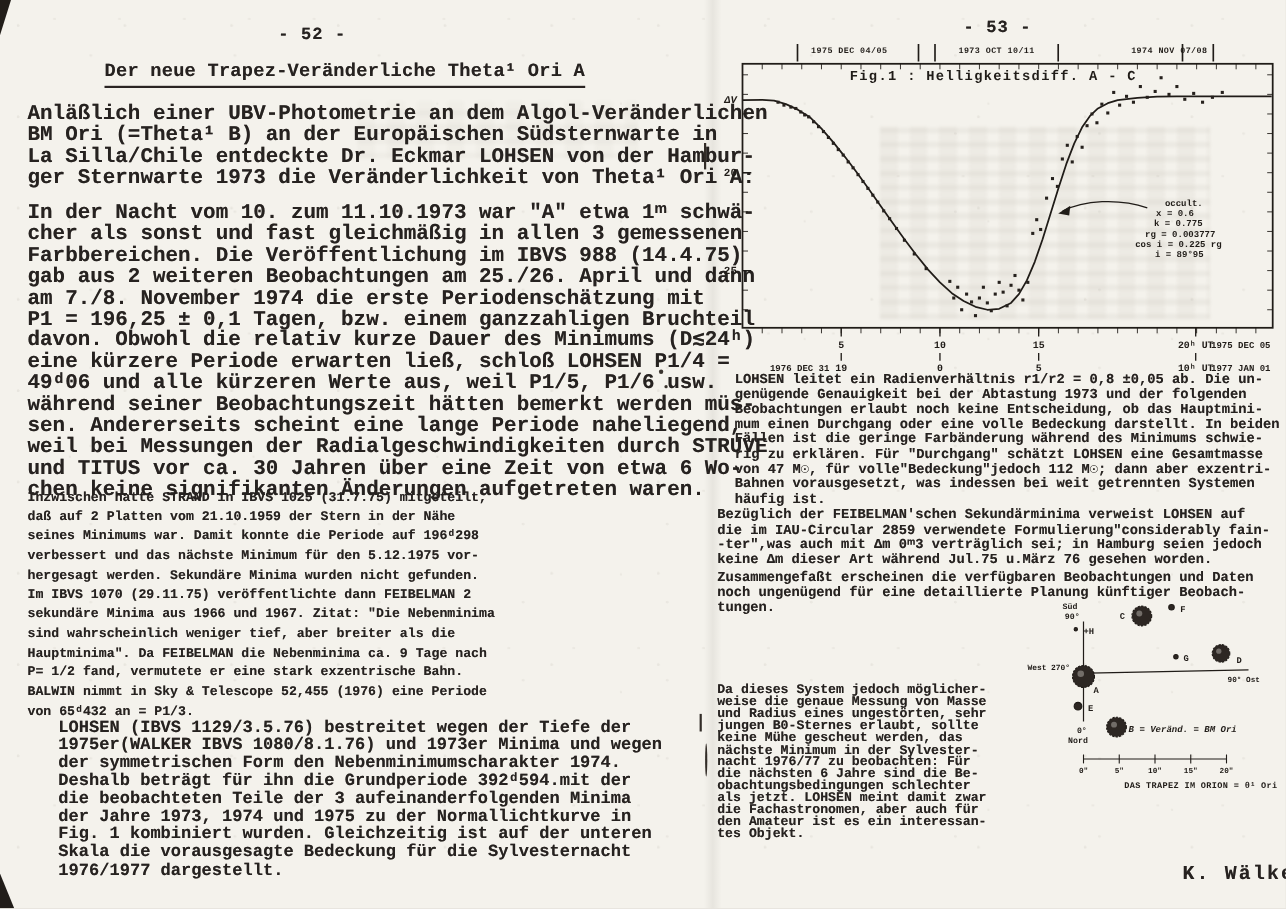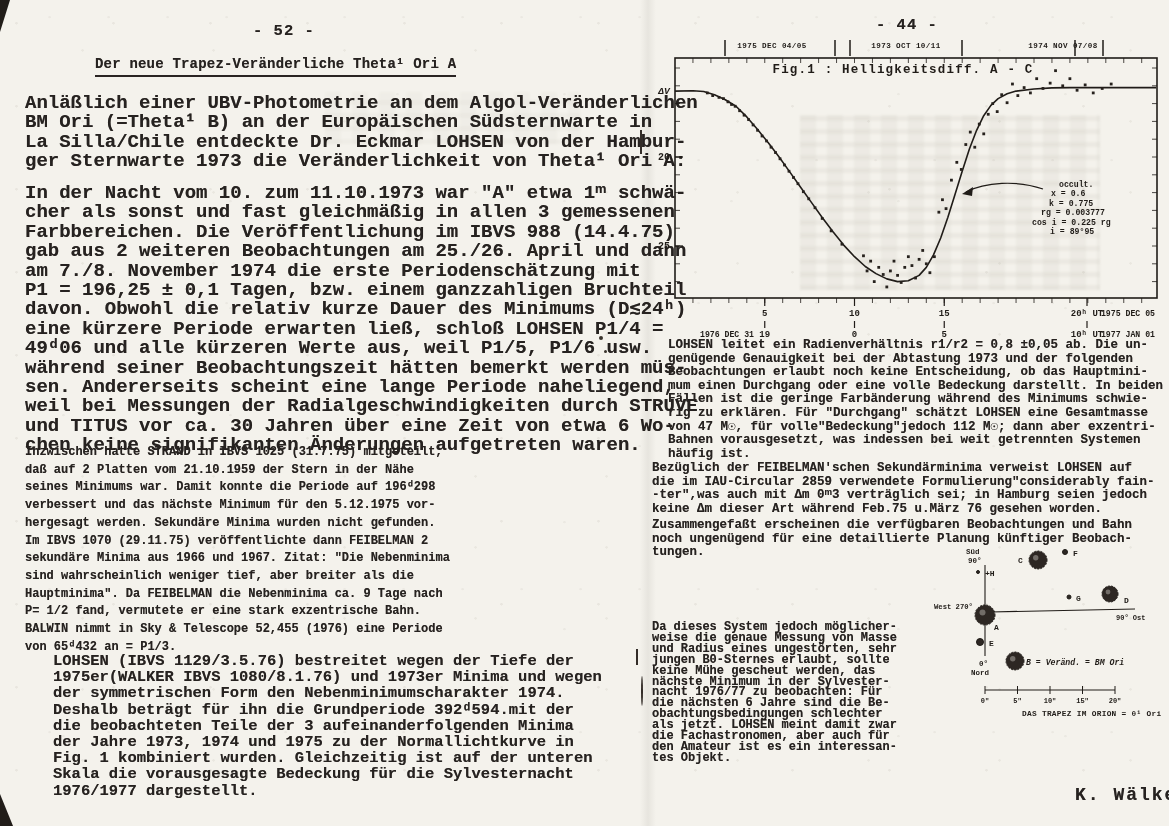--- a/index.html
+++ b/index.html
@@ -13,21 +13,21 @@
       radial-gradient(circle at 38% 88%, rgba(115,106,90,.07) 0 1px, transparent 1.4px);
     background-size:97px 83px,131px 71px,59px 143px,167px 107px;}
   .txt{position:absolute;white-space:pre;font-weight:700;color:#262220;text-shadow:0 0 .5px rgba(45,40,35,.55);}
   .pg-left{font-size:19px;line-height:19.4px;letter-spacing:0px;}
   .pg-left-c{font-size:12px;line-height:17.7px;}
   .pg-left-d{font-size:15.5px;line-height:16.2px;margin-left:28px;}
   .pg-right{font-size:12.5px;line-height:13.6px;}
   .pg-right-col{font-size:12px;line-height:10.9px;margin-top:48px;}
   .pg-right-col2{font-size:12.5px;line-height:12.4px;}
   .pagenum{font-size:15.5px;letter-spacing:1px;}
-  .title{font-size:14px;border-bottom:2px solid #2a2423;padding-bottom:3px;letter-spacing:.2px;}
+  .title{font-size:17px;border-bottom:2px solid #2a2423;padding-bottom:3px;letter-spacing:.2px;}
   .footnote{font-size:12.5px;line-height:15.5px;}
   .signature{font-size:18px;letter-spacing:2px;margin-left:45px;}
   .gutter{position:absolute;left:640px;top:0;width:16px;height:826px;
     background:linear-gradient(90deg,transparent,rgba(60,55,45,.07),transparent);}
   .ghost{position:absolute;filter:blur(1.3px);opacity:.5;pointer-events:none;
     background:
       repeating-linear-gradient(0deg, rgba(128,120,104,.15) 0 5px, transparent 5px 13px),
       repeating-linear-gradient(90deg, rgba(128,120,104,.12) 0 16px, transparent 16px 27px);}
   .corner-tl{position:absolute;left:0;top:0;width:10px;height:32px;background:#211d19;
     clip-path:polygon(0 0,100% 0,0 100%);}
@@ -88,21 +88,21 @@
   <div class="txt pg-left-d" style="left:25px;top:653px;">LOHSEN (IBVS 1129/3.5.76) bestreitet wegen der Tiefe der
 1975er(WALKER IBVS 1080/8.1.76) und 1973er Minima und wegen
 der symmetrischen Form den Nebenminimumscharakter 1974.
 Deshalb beträgt für ihn die Grundperiode 392ᵈ594.mit der
 die beobachteten Teile der 3 aufeinanderfolgenden Minima
 der Jahre 1973, 1974 und 1975 zu der Normallichtkurve in
 Fig. 1 kombiniert wurden. Gleichzeitig ist auf der unteren
 Skala die vorausgesagte Bedeckung für die Sylvesternacht
 1976/1977 dargestellt.</div>
 
-  <div class="txt pagenum" style="left:876px;top:16px;">- 44 -</div>
+  <div class="txt pagenum" style="left:876px;top:16px;">- 53 -</div>
 
   <svg id="chart-svg" width="514" height="305" style="position:absolute;left:655px;top:36px;">
       <rect x="20" y="22" width="482" height="240" fill="none" stroke="#201c18" stroke-width="1.6"></rect>
       <text x="117" y="12" font-size="7.6" text-anchor="middle" letter-spacing=".4">1975 DEC 04/05</text>
       <text x="251" y="12" font-size="7.6" text-anchor="middle" letter-spacing=".4">1973 OCT 10/11</text>
       <text x="408" y="12" font-size="7.6" text-anchor="middle" letter-spacing=".4">1974 NOV 07/08</text>
       <line x1="70" y1="4" x2="70" y2="20" stroke="#201c18" stroke-width="1.5"></line>
       <line x1="180" y1="4" x2="180" y2="20" stroke="#201c18" stroke-width="1.5"></line>
       <line x1="195" y1="4" x2="195" y2="20" stroke="#201c18" stroke-width="1.5"></line>
       <line x1="307" y1="4" x2="307" y2="20" stroke="#201c18" stroke-width="1.5"></line>
@@ -305,22 +305,22 @@
 Beobachtungen erlaubt noch keine Entscheidung, ob das Hauptmini-
 mum einen Durchgang oder eine volle Bedeckung darstellt. In beiden
 Fällen ist die geringe Farbänderung während des Minimums schwie-
 rig zu erklären. Für "Durchgang" schätzt LOHSEN eine Gesamtmasse
 von 47 M☉, für volle"Bedeckung"jedoch 112 M☉; dann aber exzentri-
 Bahnen vorausgesetzt, was indessen bei weit getrennten Systemen
 häufig ist.</div>
   <div class="txt pg-right" style="left:652px;top:462px;">Bezüglich der FEIBELMAN'schen Sekundärminima verweist LOHSEN auf
 die im IAU-Circular 2859 verwendete Formulierung"considerably fain-
 -ter",was auch mit Δm 0ᵐ3 verträglich sei; in Hamburg seien jedoch
-keine Δm dieser Art während Feb.75 u.März 76 gesehen worden.</div>
-  <div class="txt pg-right" style="left:652px;top:519px;">Zusammengefaßt erscheinen die verfügbaren Beobachtungen und Bahn
+keine Δm dieser Art während Jul.75 u.März 76 gesehen worden.</div>
+  <div class="txt pg-right" style="left:652px;top:519px;">Zusammengefaßt erscheinen die verfügbaren Beobachtungen und Daten
 noch ungenügend für eine detaillierte Planung künftiger Beobach-
 tungen.</div>
   <div class="txt pg-right-col" style="left:652px;top:574px;">Da dieses System jedoch möglicher-
 weise die genaue Messung von Masse
 und Radius eines ungestörten, sehr
 jungen B0-Sternes erlaubt, sollte
 keine Mühe gescheut werden, das
 nächste Minimum in der Sylvester-
 nacht 1976/77 zu beobachten: Für
 die nächsten 6 Jahre sind die Be-

